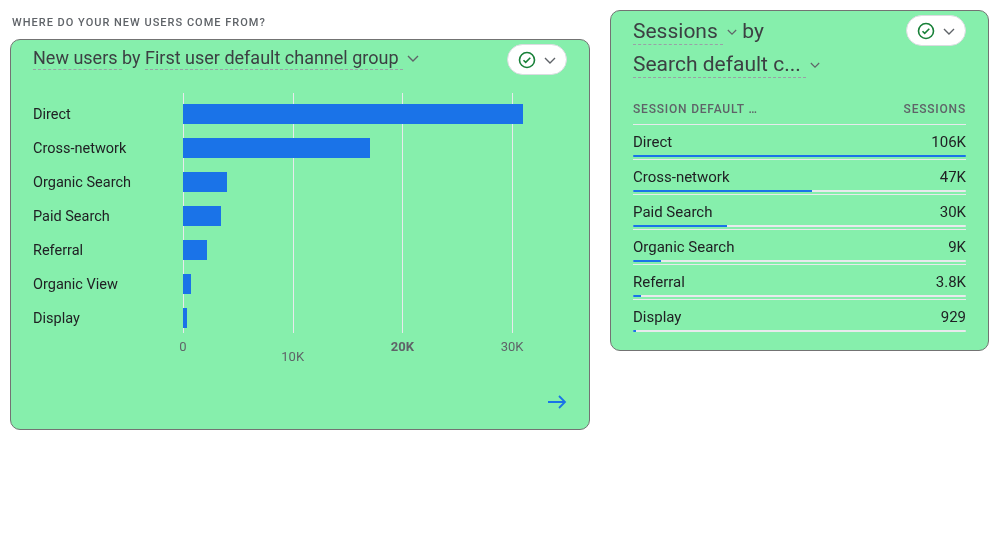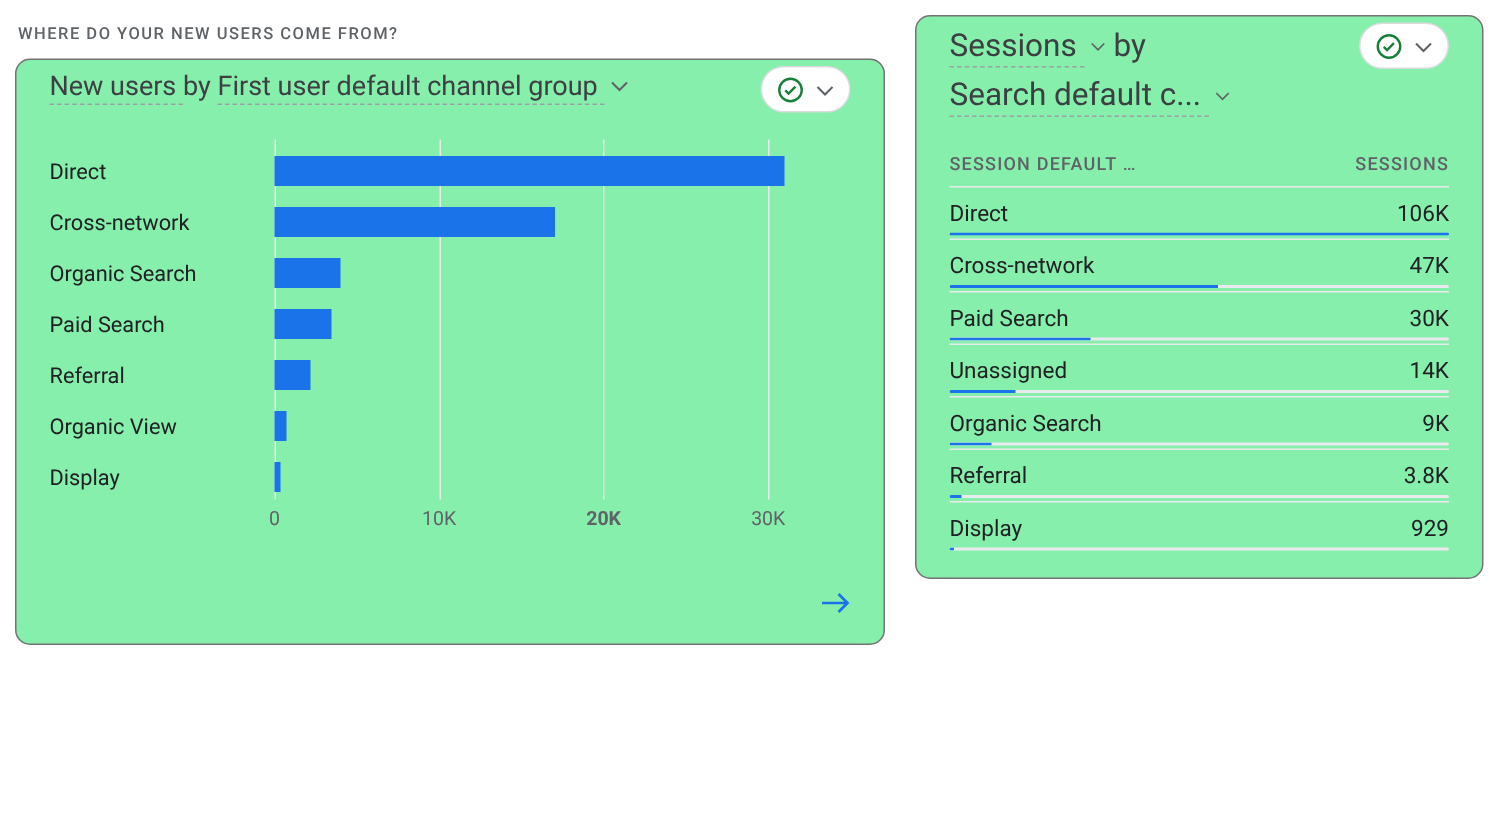--- a/index.html
+++ b/index.html
@@ -227,21 +227,21 @@
                 <div class="bar-row">
                   <div class="bar" style="width: 2%;"></div>
                 </div>
                 <div class="bar-row">
                   <div class="bar" style="width: 1.14286%;"></div>
                 </div>
               </div>
           </div>
           <div class="axis" id="x-axis">
               <div class="tick" style="left: 0%;">0</div>
-              <div class="tick" style="left: 28.5714%;">10K</div>
+              <div class="tick" style="left: 28.5714%; margin-top: 10px;">10K</div>
               <div class="tick" style="left: 57.1429%; font-weight: bold;">20K</div>
               <div class="tick" style="left: 85.7143%;">30K</div>
             </div>
         </div>
       </div>
 
       <div class="card-footer">
         <div class="link-btn">
           <span>
             <svg width="20" height="14" viewBox="0 0 20 14">
@@ -317,29 +317,20 @@
             <div class="tbl-line">
               <span>Paid Search</span>
               <span>30K</span>
             </div>
             <div class="spark">
               <div class="spark-fill" style="width: 28.3019%;"></div>
             </div>
           </div>
           <div class="tbl-row">
             <div class="tbl-line">
-              <span>Unassigned</span>
-              <span>14K</span>
-            </div>
-            <div class="spark">
-              <div class="spark-fill" style="width: 13.2075%;"></div>
-            </div>
-          </div>
-          <div class="tbl-row">
-            <div class="tbl-line">
               <span>Organic Search</span>
               <span>9K</span>
             </div>
             <div class="spark">
               <div class="spark-fill" style="width: 8.49057%;"></div>
             </div>
           </div>
           <div class="tbl-row">
             <div class="tbl-line">
               <span>Referral</span>

